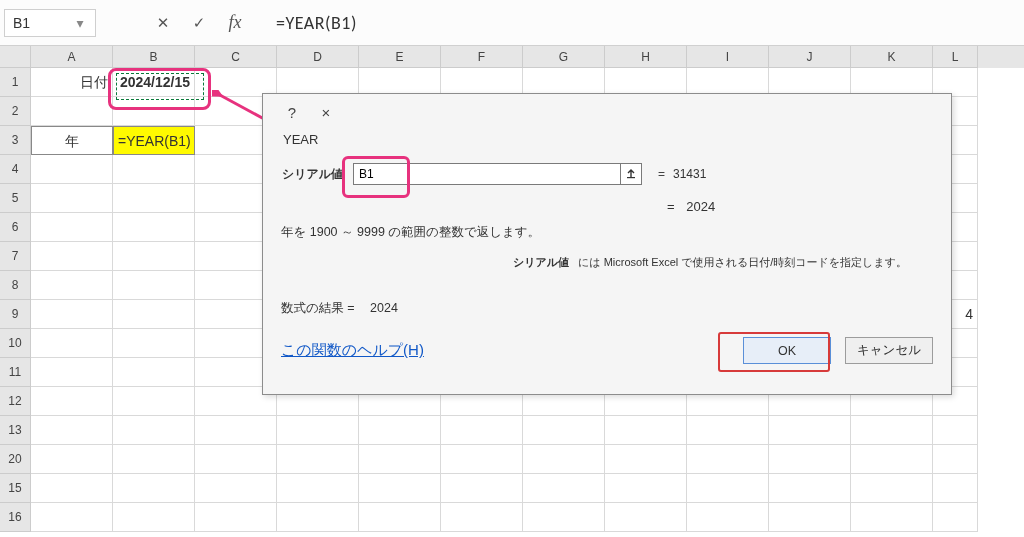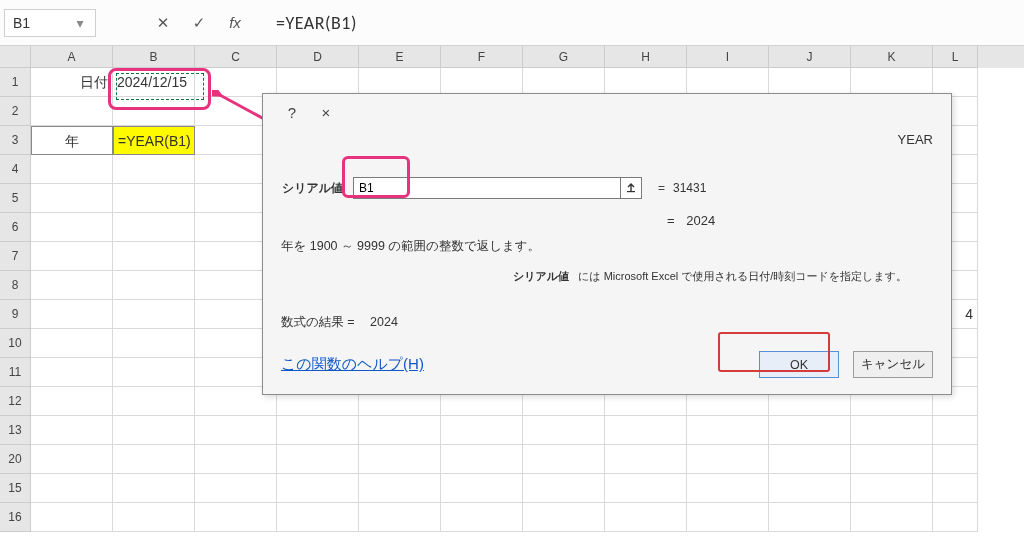--- a/index.html
+++ b/index.html
@@ -30,35 +30,35 @@
       padding: 0 8px;
       margin-left: 4px;
       font-size: 14px;
     }
     .nb-dropdown {
       width: 14px; height: 14px; margin-left: auto; color:#888;
       display:flex; align-items:center; justify-content:center;
     }
     .fb-icons { display: flex; align-items: center; gap: 18px; margin-left: 58px; }
     .fb-icon { width: 18px; height: 18px; display:flex; align-items:center; justify-content:center; color:#555; font-size:15px;}
-    .fx { font-style: italic; font-family: Liberation Sans, sans-serif; font-size: 15px; }
+    .fx { font-style: italic; font-family: Liberation Serif, serif; font-size: 18px; }
     .formula-text { margin-left: 32px; font-size: 18px; font-family: "Calibri", sans-serif; }
     .ft-fn { letter-spacing: 0.5px; }
     .grid {
       position: relative;
       width: 100%;
     }
     .col-headers { display: flex; height: 22px; background: #e6e6e6;}
     .ch-corner { width: 31px; background:#e6e6e6; border-right:1px solid #ccc; border-bottom:1px solid #ccc;}
     .ch { width: 82px; text-align:center; line-height:22px; background:#e6e6e6; border-right:1px solid #ccc; border-bottom:1px solid #ccc; color:#444;}
     .row { display:flex; height:29px;}
     .rh { width:31px; text-align:center; line-height:29px; background:#e6e6e6; border-right:1px solid #ccc; border-bottom:1px solid #ccc; color:#444;}
     .cell { width:82px; border-right:1px solid #d9d9d9; border-bottom:1px solid #d9d9d9; line-height:29px; padding:0 4px; font-size:14px; background:#fff; position:relative;}
     .cell.a1 { text-align: right; }
-    .cell.b1 { text-align: left; }
+    .cell.b1 { text-align: right; font-weight: bold; }
     .cell.a3 { text-align: center; border:1px solid #888;}
     .cell.b3 { text-align: left; background: #fffa00; border:1px solid #888;}
     .highlight-b1 {
       position:absolute; left: 108px; top: 68px; width: 103px; height: 42px;
       border: 3px solid #e7327e; border-radius: 8px; pointer-events:none;
     }
     .marching-ants {
       position:absolute; left: 116px; top: 73px; width: 88px; height: 27px;
       border: 1.5px dashed #0a7a3a; pointer-events:none;
     }
@@ -67,21 +67,21 @@
     }
     .dialog {
       position:absolute; left: 262px; top: 93px; width: 690px; height: 302px;
       background: #f5f5f5; border:1px solid #8c8c8c; 
       box-shadow: 2px 2px 6px rgba(0,0,0,0.15);
     }
     .dlg-titlebar { height: 36px; display:flex; align-items:center; padding: 0 12px; font-size:13px;}
     .dlg-title { flex:1;}
     .dlg-help, .dlg-close { width: 34px; text-align:center; font-size:15px; color:#444;}
     .dlg-body { padding: 2px 18px 0 18px; }
-    .dlg-fn { font-size:13px; margin-bottom: 28px; margin-left: 2px; text-align: right;}
+    .dlg-fn { font-size:13px; margin-bottom: 14px; margin-left: 2px;}
     .dlg-arg-row { display:flex; align-items:center; height: 26px; margin-bottom: 16px;}
     .arg-label { width: 66px; text-align:right; padding-right:4px; font-weight:bold; font-size:12px;}
     .arg-input {
       width: 268px; height: 22px; border:1px solid #7a7a7a; background:#fff;
       font-size:12px; padding: 2px 5px; font-family: inherit; margin-left: 6px;
     }
     .arg-refbtn {
       width:22px; height:22px; border:1px solid #7a7a7a; background:#fff; margin-left:-1px;
       display:flex; align-items:center; justify-content:center;
     }
@@ -89,21 +89,21 @@
     .arg-eval-v { margin-left: 8px; }
     .dlg-result-row { margin-left: 386px; margin-top: -4px; margin-bottom: 10px; font-size:13px;}
     .dlg-desc { font-size:12.5px; margin-top: 6px; margin-bottom: 14px;}
     .dlg-desc2 { font-size:11px; text-align:left; margin-left: 232px; margin-bottom: 30px;}
     .dlg-desc2 .lbl { display:inline-block; width: 62px;}
     .dlg-formula-result { font-size:12.5px; margin-bottom: 20px;}
     .dlg-footer { display:flex; align-items:center; padding: 0 18px 14px 18px;}
     .dlg-link { color:#1158c7; text-decoration: underline; font-size:15px;}
     .dlg-btns { margin-left:auto; display:flex; gap:14px;}
     .btn {
-      width: 80px; height: 27px; background:#efefef; border:1px solid #9c9c9c;
+      width: 88px; height: 27px; background:#efefef; border:1px solid #9c9c9c;
       font-size:12.5px; display:flex; align-items:center; justify-content:center;
     }
     .btn.ok { border: 1px solid #5a8fd8; background:#e7eef8;}
     .ok-highlight {
       position:absolute; left: 718px; top:332px; width:112px; height:40px;
       border:2px solid #d73a3a; border-radius:3px; pointer-events:none;
     }
     .serial-highlight {
       position:absolute; left:342px; top:156px; width:68px; height:42px;
       border:3px solid #e7327e; border-radius:6px; pointer-events:none;

